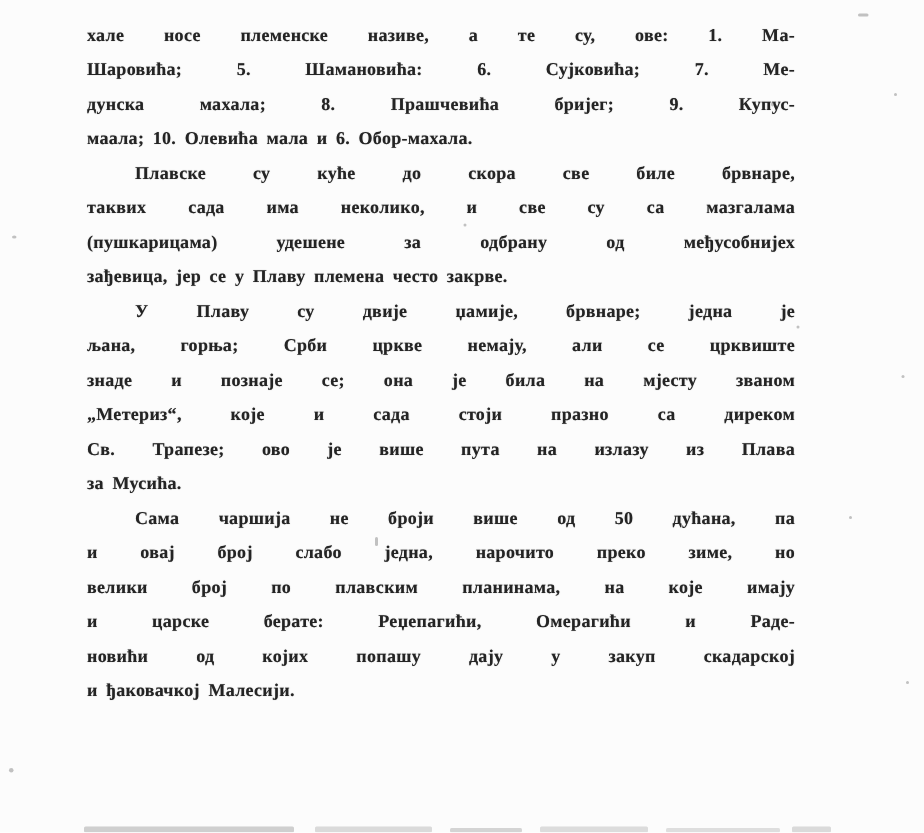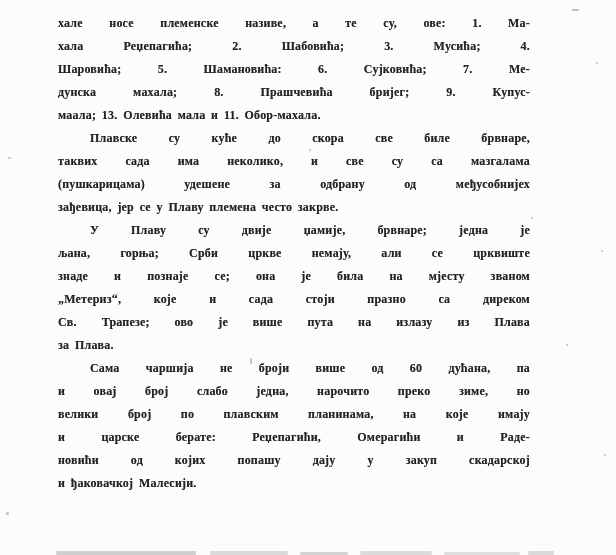--- a/index.html
+++ b/index.html
@@ -58,35 +58,34 @@
     border-radius: 50%;
   }
 </style>
 </head>
 <body>
 
 <div class="page">
 
   <div class="text-block" id="text-block">
       <div class="text-line justify">хале носе племенске називе, а те су, ове: 1. Ма-</div>
-      <div class="text-line justify">хала Реџепагића; 2. Шабовића; 3. Мусића; 4.</div>
       <div class="text-line justify">Шаровића; 5. Шамановића: 6. Сујковића; 7. Ме-</div>
       <div class="text-line justify">дунска махала; 8. Прашчевића бријег; 9. Купус-</div>
-      <div class="text-line plain">маала; 13. Олевића мала и 11. Обор-махала.</div>
+      <div class="text-line plain">маала; 10. Олевића мала и 6. Обор-махала.</div>
       <div class="text-line justify indent">Плавске су куће до скора све биле брвнаре,</div>
       <div class="text-line justify">таквих сада има неколико, и све су са мазгалама</div>
       <div class="text-line justify">(пушкарицама) удешене за одбрану од међусобнијех</div>
       <div class="text-line plain">зађевица, јер се у Плаву племена често закрве.</div>
       <div class="text-line justify indent">У Плаву су двије џамије, брвнаре; једна је</div>
       <div class="text-line justify">љана, горња; Срби цркве немају, али се црквиште</div>
       <div class="text-line justify">знаде и познаје се; она је била на мјесту званом</div>
       <div class="text-line justify">„Метериз“, које и сада стоји празно са диреком</div>
       <div class="text-line justify">Св. Трапезе; ово је више пута на излазу из Плава</div>
-      <div class="text-line plain">за Плава.</div>
-      <div class="text-line justify indent">Сама чаршија не броји више од 60 дућана, па</div>
+      <div class="text-line plain">за Мусића.</div>
+      <div class="text-line justify indent">Сама чаршија не броји више од 50 дућана, па</div>
       <div class="text-line justify">и овај број слабо једна, нарочито преко зиме, но</div>
       <div class="text-line justify">велики број по плавским планинама, на које имају</div>
       <div class="text-line justify">и царске берате: Реџепагићи, Омерагићи и Раде-</div>
       <div class="text-line justify">новићи од којих попашу дају у закуп скадарској</div>
       <div class="text-line plain">и ђаковачкој Малесији.</div>
     </div>
 
   <div>
     <div class="smudge" style="left:56px;  top:551px; width:140px; height:4px;"></div>
     <div class="smudge" style="left:210px; top:551px; width:78px;  height:4px; opacity:0.35;"></div>

